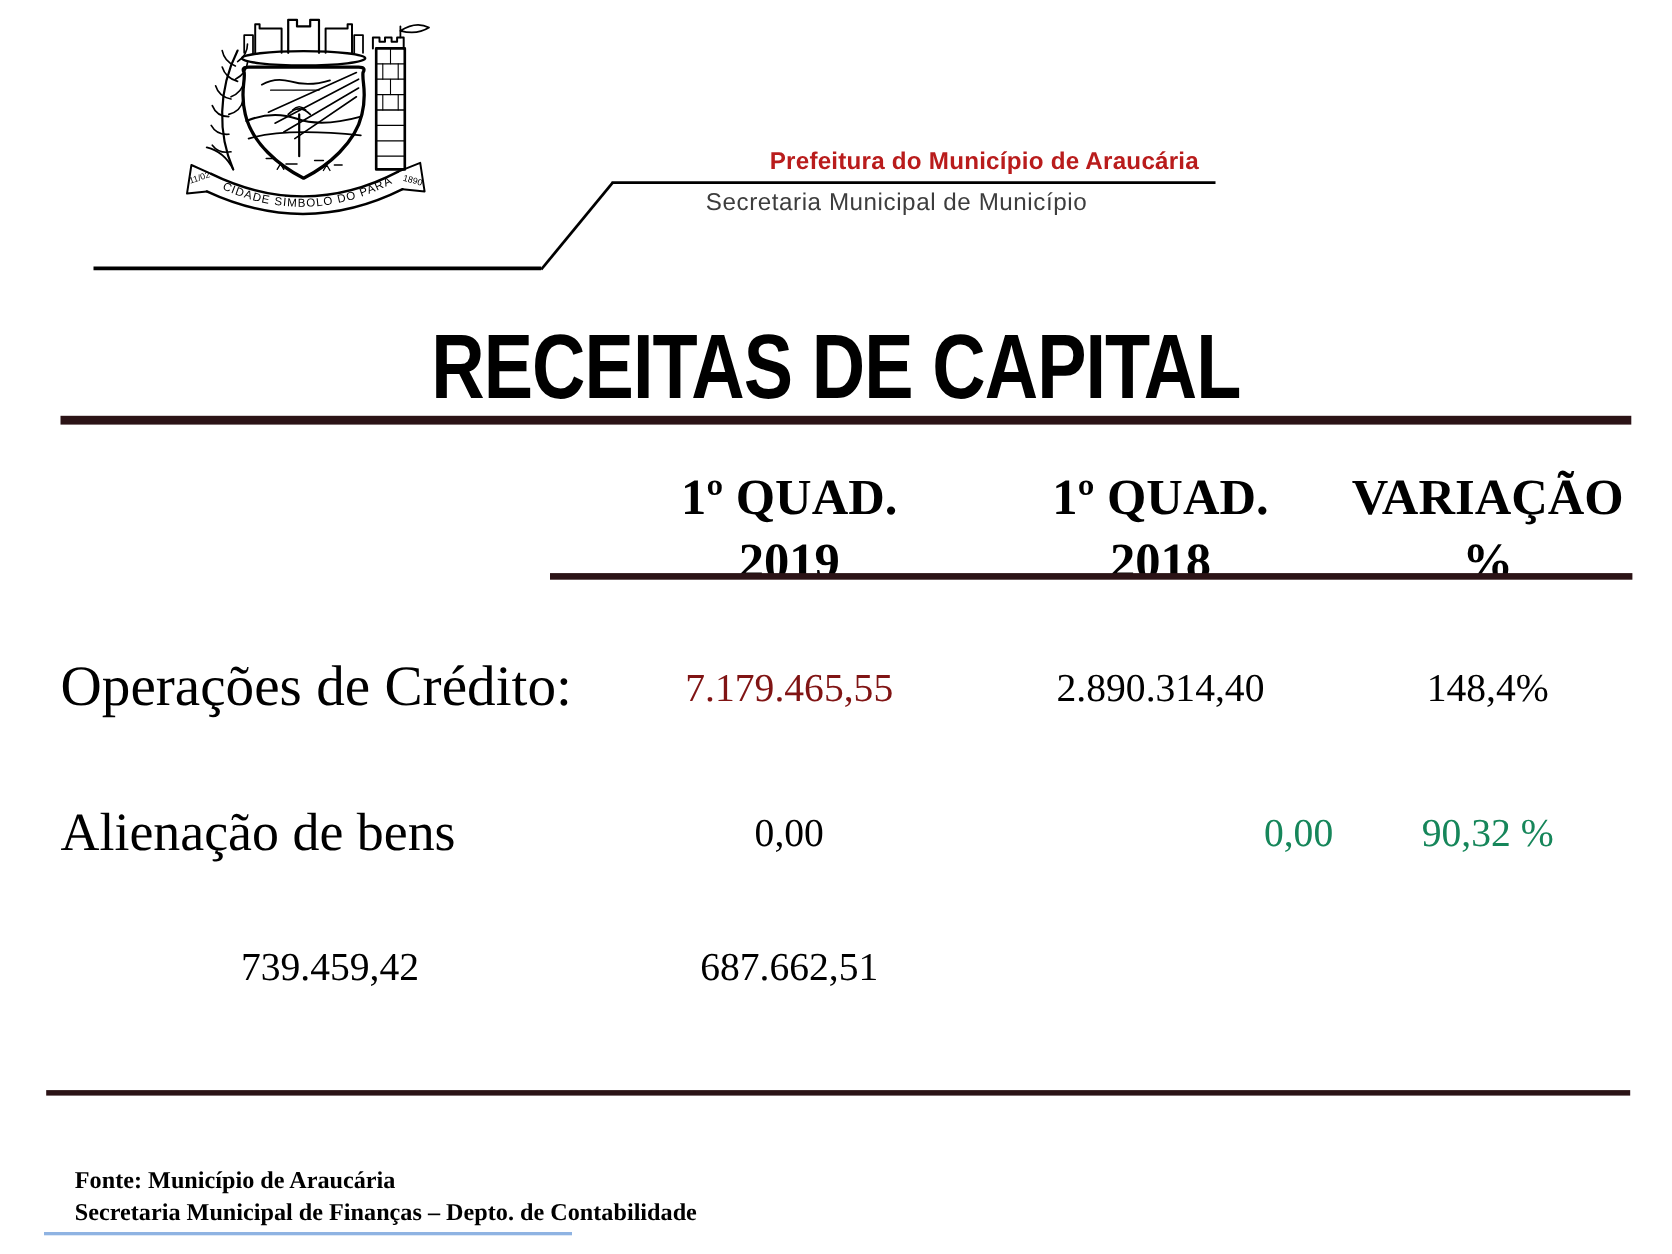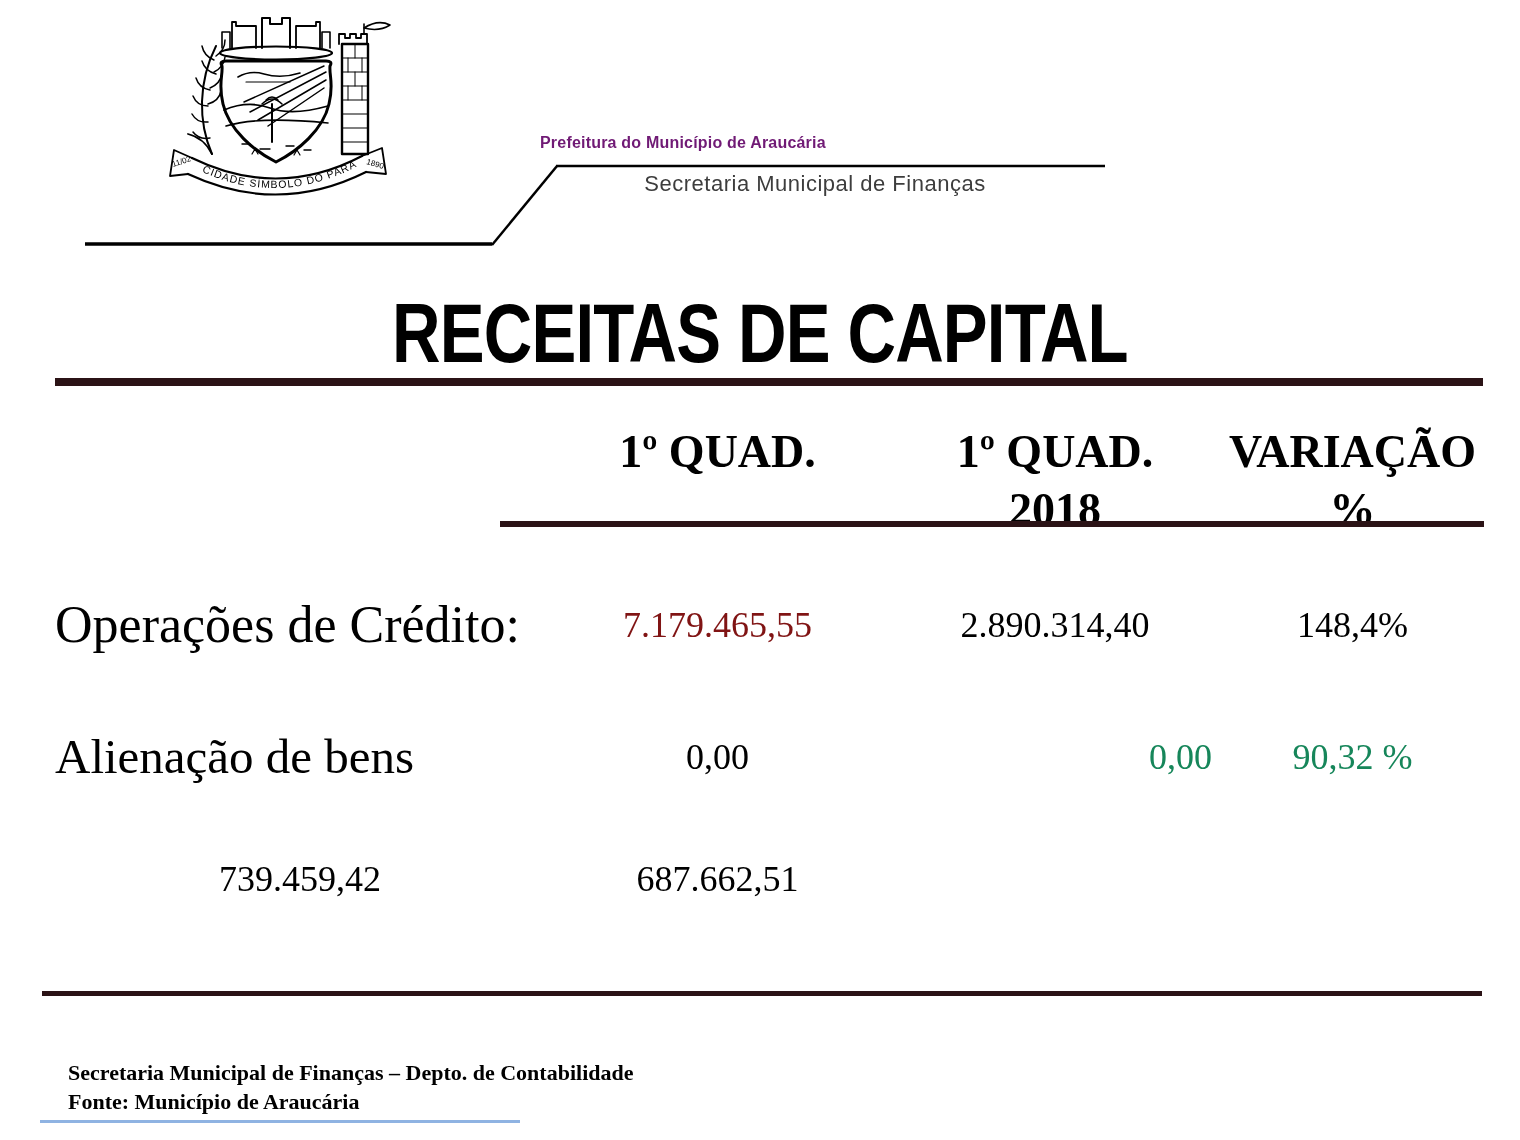--- a/index.html
+++ b/index.html
@@ -13,23 +13,23 @@
   }
   .abs { position: absolute; }
 
   
   .crest { left: 158px; top: 4px; width: 252px; height: 214px; }
   .crest svg { width: 100%; height: 100%; }
   .hdr-lines { left: 0; top: 0; width: 1520px; height: 260px; pointer-events: none; }
 
   .org-name {
     left: 540px; top: 134px; width: 550px;
-    text-align: left;
+    text-align: right;
     font-family: "Liberation Sans", sans-serif;
-    font-weight: bold; font-size: 16px; color: #701a75;
+    font-weight: bold; font-size: 22px; color: #b91c1c;
     letter-spacing: 0.2px;
   }
   .org-dept {
     left: 540px; top: 171px; width: 550px;
     text-align: center;
     font-family: "Liberation Sans", sans-serif;
     font-weight: normal; font-size: 22px; color: #3d3d3d;
     letter-spacing: 0.5px;
   }
 
@@ -154,31 +154,32 @@
   </svg>
 </div>
 
 <svg class="abs hdr-lines" viewBox="0 0 1520 260">
   <line x1="85" y1="244" x2="492" y2="244" stroke="#000" stroke-width="3.5"></line>
   <line x1="492" y1="245" x2="557" y2="166" stroke="#000" stroke-width="2.5"></line>
   <line x1="556" y1="166" x2="1105" y2="166" stroke="#000" stroke-width="2.5"></line>
 </svg>
 
 <div class="abs org-name">Prefeitura do Município de Araucária</div>
-<div class="abs org-dept">Secretaria Municipal de Finanças</div>
+<div class="abs org-dept">Secretaria Municipal de Município</div>
 
 <div class="abs page-title">
   <span class="squeeze">RECEITAS DE CAPITAL</span>
 </div>
 <div class="abs rule title-rule"></div>
 
 <div class="abs tgrid thead">
   <div class="hcell"></div>
   <div class="hcell">
     <div>1º QUAD.</div>
+    <div>2019</div>
   </div>
   <div class="hcell">
     <div>1º QUAD.</div>
     <div>2018</div>
   </div>
   <div class="hcell">
     <div>VARIAÇÃO</div>
     <div>%</div>
   </div>
 </div>
@@ -199,16 +200,16 @@
 </div>
 
 <div class="abs tgrid trow trow3">
   <div class="tcell tval">739.459,42</div>
   <div class="tcell tval">687.662,51</div>
 </div>
 
 <div class="abs rule bottom-rule"></div>
 
 <div class="abs footer">
+  <div>Fonte: Município de Araucária</div>
   <div>Secretaria Municipal de Finanças – Depto. de Contabilidade</div>
-  <div>Fonte: Município de Araucária</div>
 </div>
 <div class="abs footer-accent"></div>
 
 </body></html>

